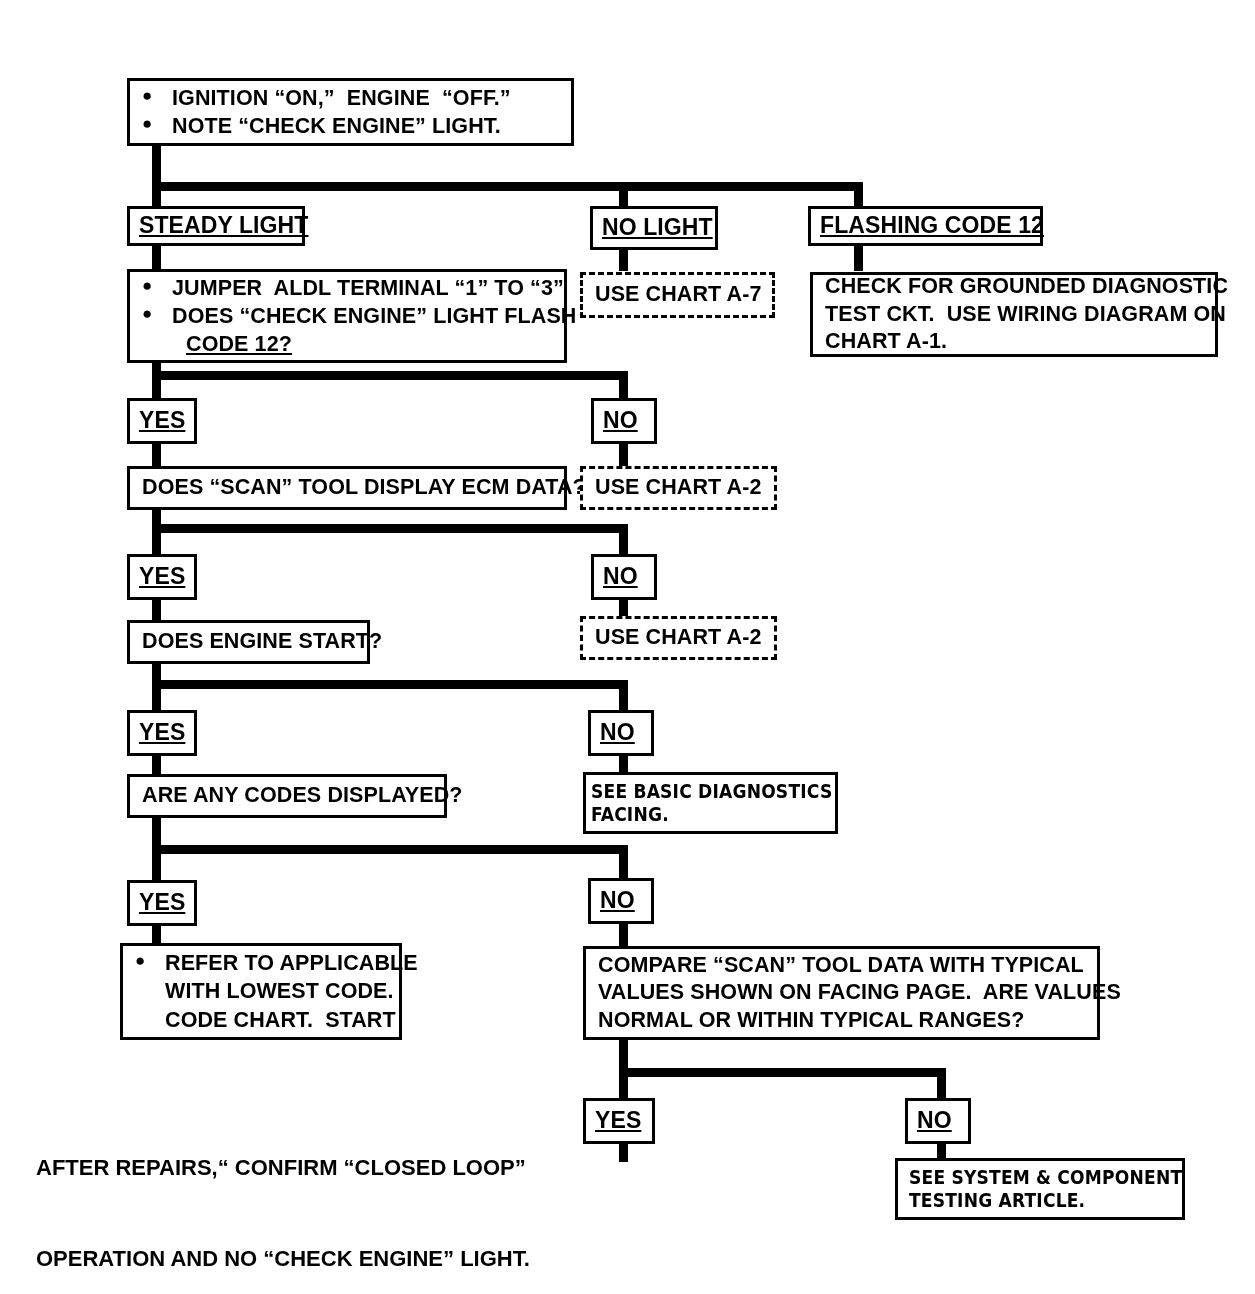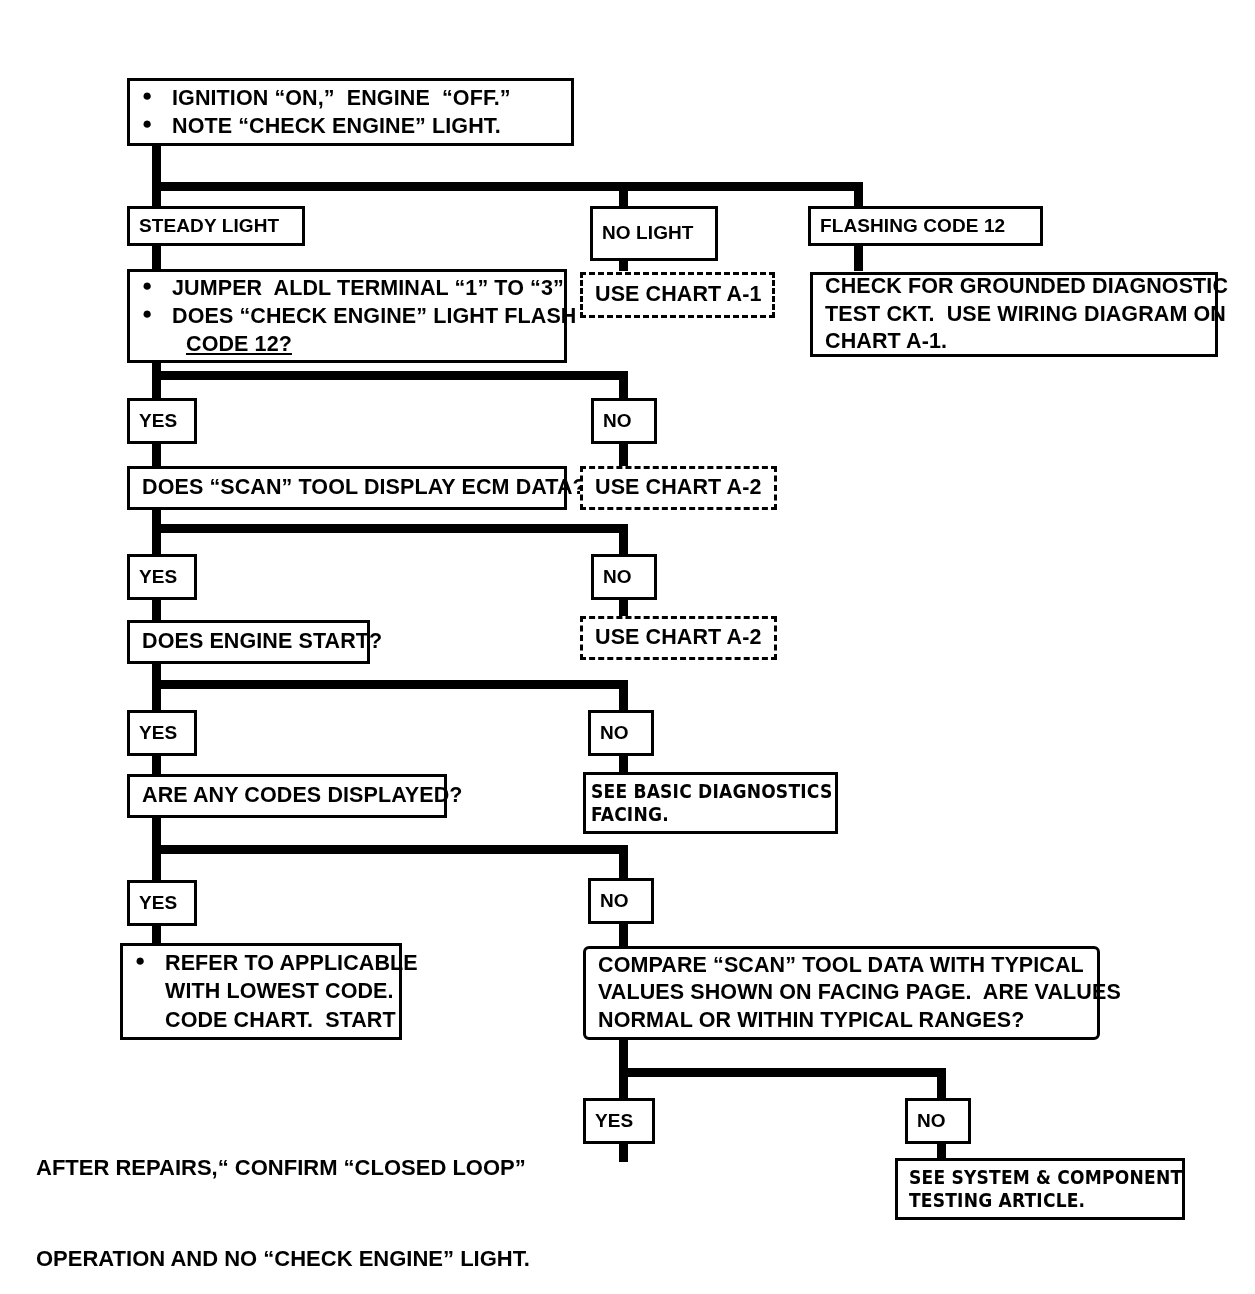--- a/index.html
+++ b/index.html
@@ -31,22 +31,23 @@
   .box.dashed{
     border:3px dashed #000;
   }
   .box .ln{
     display:block;
     white-space:pre;
     line-height:1.28;
   }
   
   .lbl{
-    font-size:19px;
+    font-size:23px;
     padding:8px 9px;
+    text-decoration:underline;
   }
   .lbl .ln{line-height:1.1;}
   
   .para{
     font-size:21.5px;
     padding:7px 12px;
   }
   
   .bul{
     font-size:21.5px;
@@ -153,21 +154,21 @@
       <span class="txt">
           <span class="ln">NOTE “CHECK ENGINE” LIGHT.</span>
         </span>
     </div>
   </div>
 
   <div class="box lbl" style="left:127px;top:206px;width:178px;height:40px;">
     <span class="ln">STEADY LIGHT</span>
   </div>
 
-  <div class="box lbl" style="left:590px;top:206px;width:128px;height:55px;">
+  <div class="box lbl" style="left:590px;top:206px;width:128px;height:44px;">
     <span class="ln">NO LIGHT</span>
   </div>
 
   <div class="box lbl" style="left:808px;top:206px;width:235px;height:40px;">
     <span class="ln">FLASHING CODE 12</span>
   </div>
 
   <div class="box bul" style="left:127px;top:269px;width:440px;height:94px;">
     <div class="row">
       <span class="bullet">●</span>
@@ -180,21 +181,21 @@
       <span class="txt">
           <span class="ln">DOES “CHECK ENGINE” LIGHT FLASH</span>
         </span>
     </div>
     <div class="cont">
       <span class="ln">CODE 12?</span>
     </div>
   </div>
 
   <div class="box dashed para" style="left:580px;top:272px;width:195px;height:46px;">
-    <span class="ln">USE CHART A-1</span>
+    <span class="ln">USE CHART A-7</span>
   </div>
 
   <div class="box para" style="left:810px;top:272px;width:408px;height:85px;">
     <span class="ln">CHECK FOR GROUNDED DIAGNOSTIC</span>
     <span class="ln">TEST CKT.  USE WIRING DIAGRAM ON</span>
     <span class="ln">CHART A-1.</span>
   </div>
 
   <div class="box lbl" style="left:127px;top:398px;width:70px;height:46px;">
     <span class="ln">YES</span>
@@ -250,21 +251,21 @@
     <div class="row">
       <span class="bullet">●</span>
       <span class="txt">
         <span class="ln">REFER TO APPLICABLE</span>
         <span class="ln">WITH LOWEST CODE.</span>
         <span class="ln">CODE CHART.  START</span>
       </span>
     </div>
   </div>
 
-  <div class="box para" style="left:583px;top:946px;width:517px;height:94px;border-radius:6px;">
+  <div class="box para" style="left:583px;top:946px;width:517px;height:94px;">
     <span class="ln">COMPARE “SCAN” TOOL DATA WITH TYPICAL</span>
     <span class="ln">VALUES SHOWN ON FACING PAGE.  ARE VALUES</span>
     <span class="ln">NORMAL OR WITHIN TYPICAL RANGES?</span>
   </div>
 
   <div class="box lbl" style="left:583px;top:1098px;width:72px;height:46px;">
     <span class="ln">YES</span>
   </div>
   <div class="box lbl" style="left:905px;top:1098px;width:66px;height:46px;">
     <span class="ln">NO</span>

